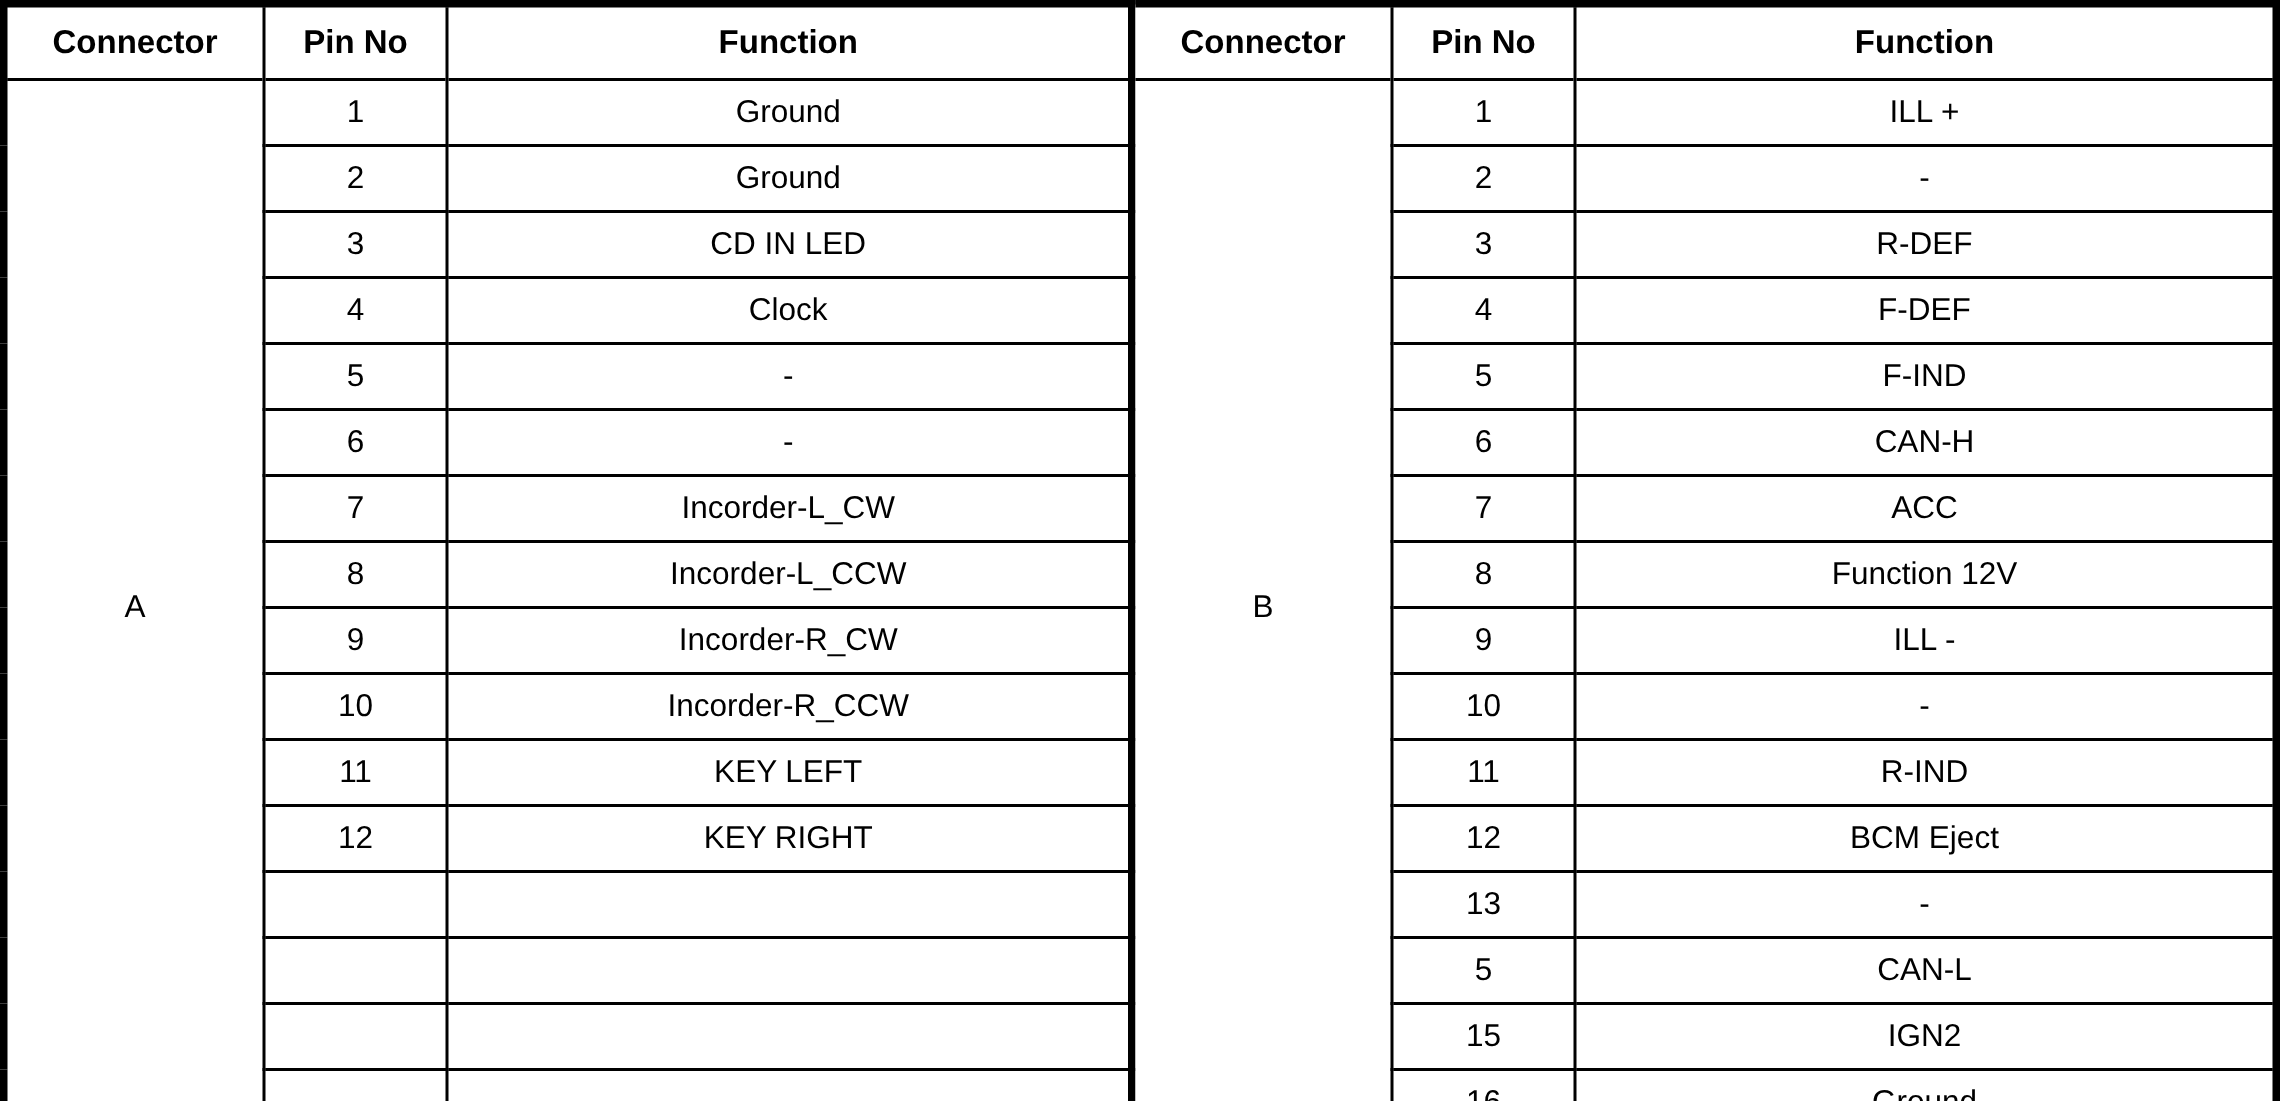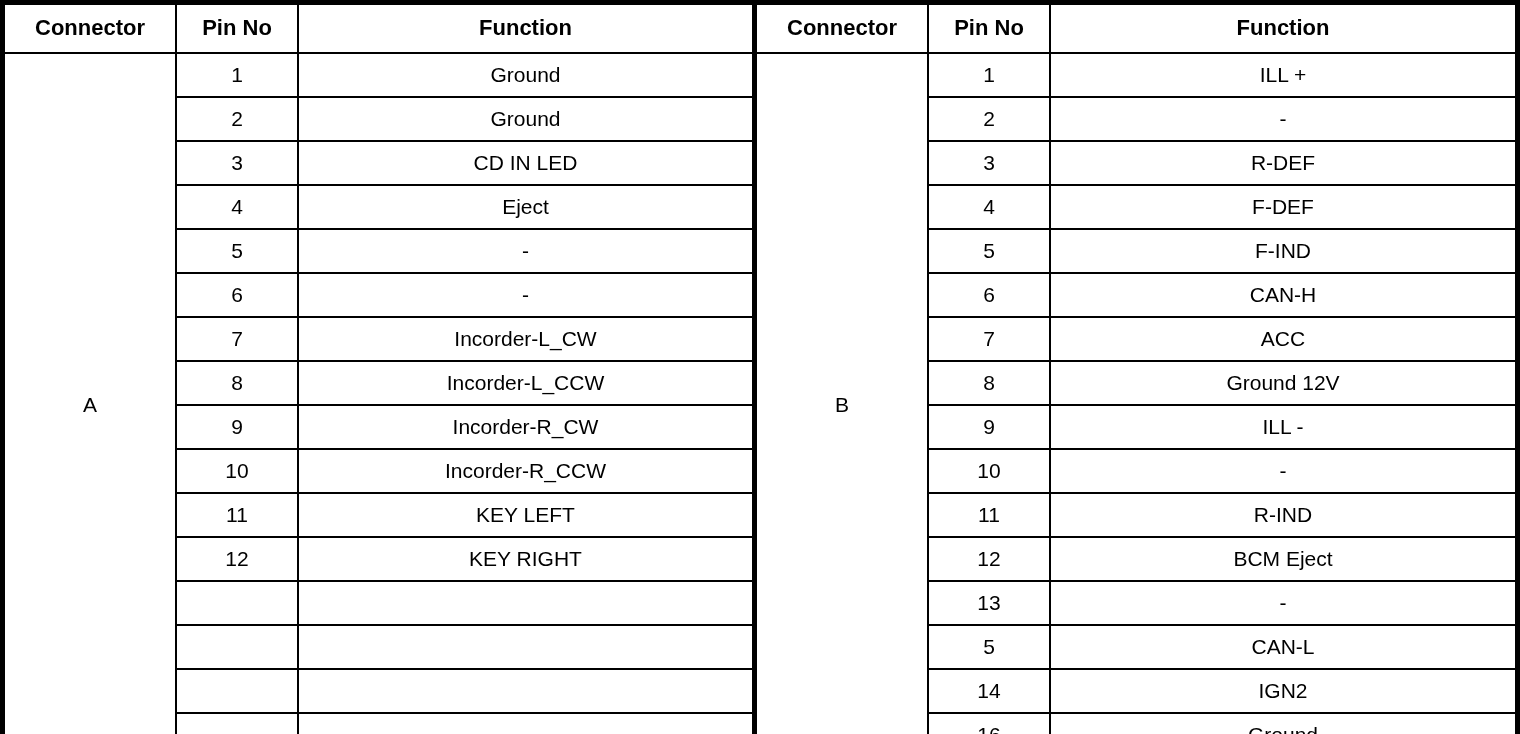--- a/index.html
+++ b/index.html
@@ -103,21 +103,21 @@
         <tr>
           <td class="col-pin">2</td>
           <td class="col-function">Ground</td>
         </tr>
         <tr>
           <td class="col-pin">3</td>
           <td class="col-function">CD IN LED</td>
         </tr>
         <tr>
           <td class="col-pin">4</td>
-          <td class="col-function">Eject</td>
+          <td class="col-function">Clock</td>
         </tr>
         <tr>
           <td class="col-pin">5</td>
           <td class="col-function">-</td>
         </tr>
         <tr>
           <td class="col-pin">6</td>
           <td class="col-function">-</td>
         </tr>
         <tr>
@@ -198,21 +198,21 @@
         <tr>
           <td class="col-pin">6</td>
           <td class="col-function">CAN-H</td>
         </tr>
         <tr>
           <td class="col-pin">7</td>
           <td class="col-function">ACC</td>
         </tr>
         <tr>
           <td class="col-pin">8</td>
-          <td class="col-function">Ground 12V</td>
+          <td class="col-function">Function 12V</td>
         </tr>
         <tr>
           <td class="col-pin">9</td>
           <td class="col-function">ILL -</td>
         </tr>
         <tr>
           <td class="col-pin">10</td>
           <td class="col-function">-</td>
         </tr>
         <tr>
@@ -225,21 +225,21 @@
         </tr>
         <tr>
           <td class="col-pin">13</td>
           <td class="col-function">-</td>
         </tr>
         <tr>
           <td class="col-pin">5</td>
           <td class="col-function">CAN-L</td>
         </tr>
         <tr>
-          <td class="col-pin">14</td>
+          <td class="col-pin">15</td>
           <td class="col-function">IGN2</td>
         </tr>
         <tr>
           <td class="col-pin">16</td>
           <td class="col-function">Ground</td>
         </tr>
       </tbody>
   </table>
 
 </div>

